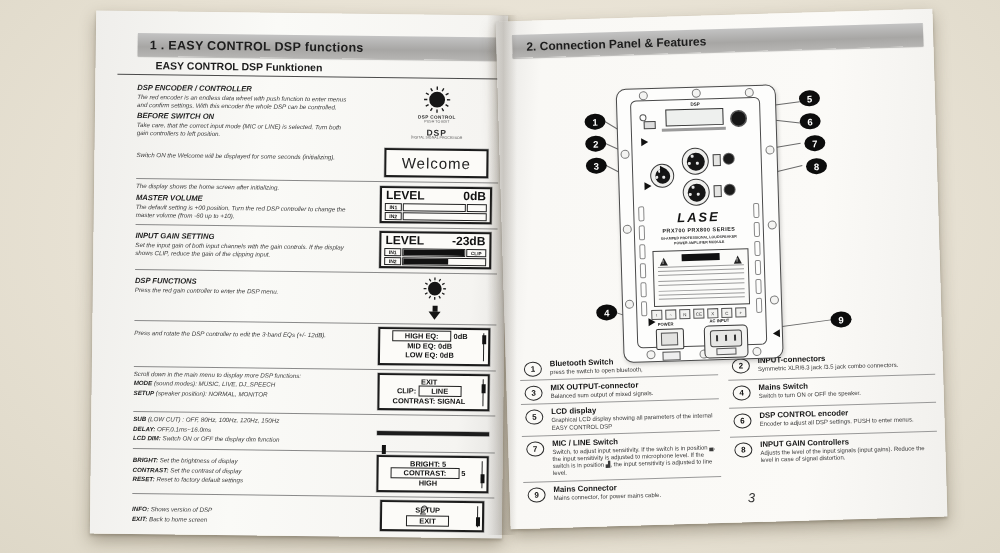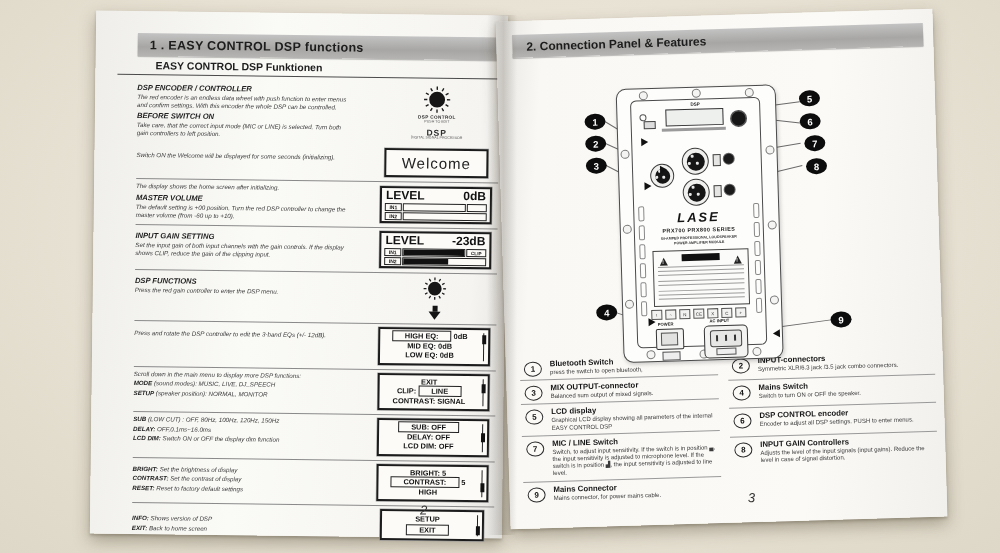--- a/index.html
+++ b/index.html
@@ -304,25 +304,20 @@
       </div>
 
       <div class="lrow">
         <div class="lcell">
           <div class="sec-p"><span class="lead">SUB</span><span class="b-it"> (LOW CUT) : OFF, 80Hz, 100Hz, 120Hz, 150Hz</span></div>
           <div class="sec-p"><span class="lead">DELAY:</span><span class="b-it"> OFF,0.1ms~16.0ms</span></div>
           <div class="sec-p"><span class="lead">LCD DIM:</span><span class="b-it"> Switch ON or OFF the display dim function</span></div>
         </div>
         <div class="rcell">
           <div class="menu-box">
-            <div class="menu-lines">
-              <div><span class="hl"><span>SUB:</span> <span>OFF</span></span></div>
-              <div><span>DELAY:</span> <span>OFF</span></div>
-              <div><span>LCD DIM:</span> <span>OFF</span></div>
-            </div>
             <div class="menu-scroll">
                 <span class="thumb" style="top:12px;"></span>
               </div>
           </div>
         </div>
       </div>
 
       <div class="lrow">
         <div class="lcell">
           <div class="sec-p" style="margin-top:4px;"><span class="lead">BRIGHT:</span><span class="b-it"> Set the brightness of display</span></div>

